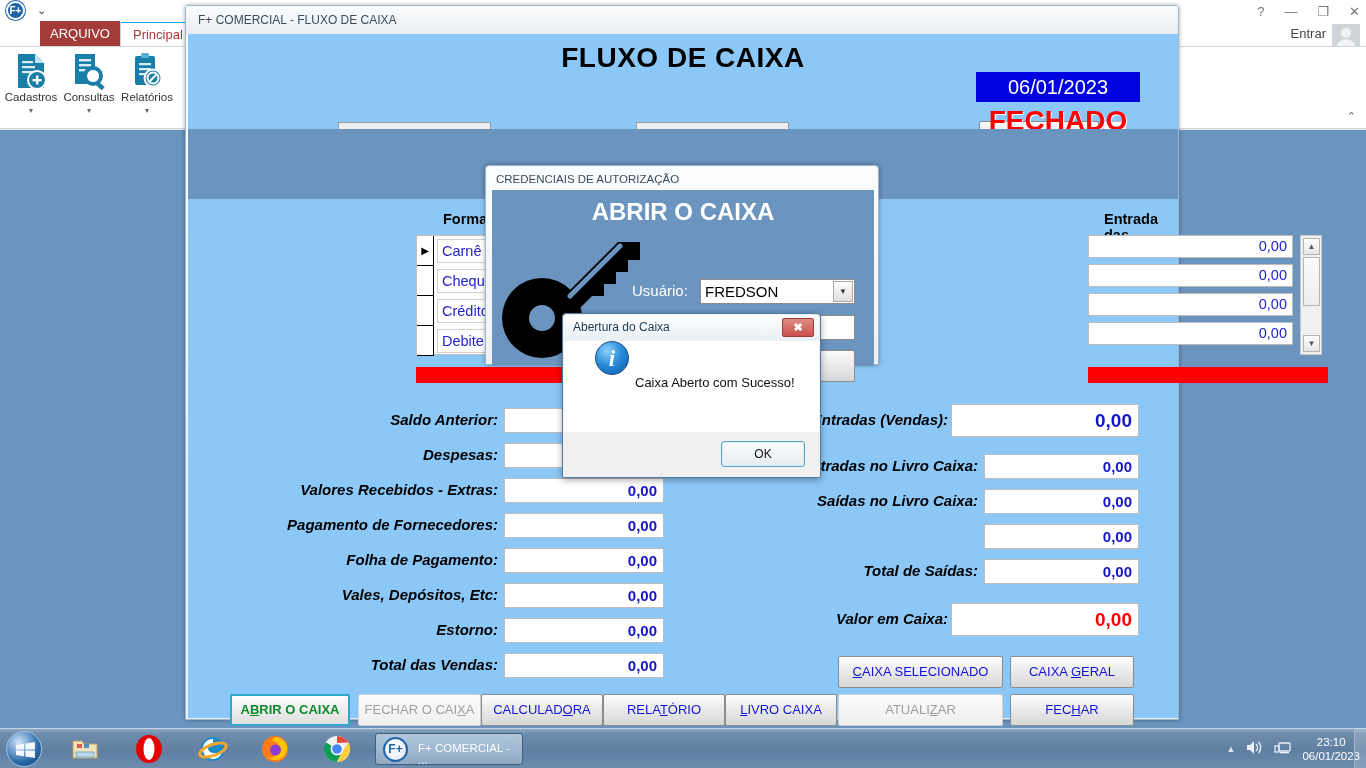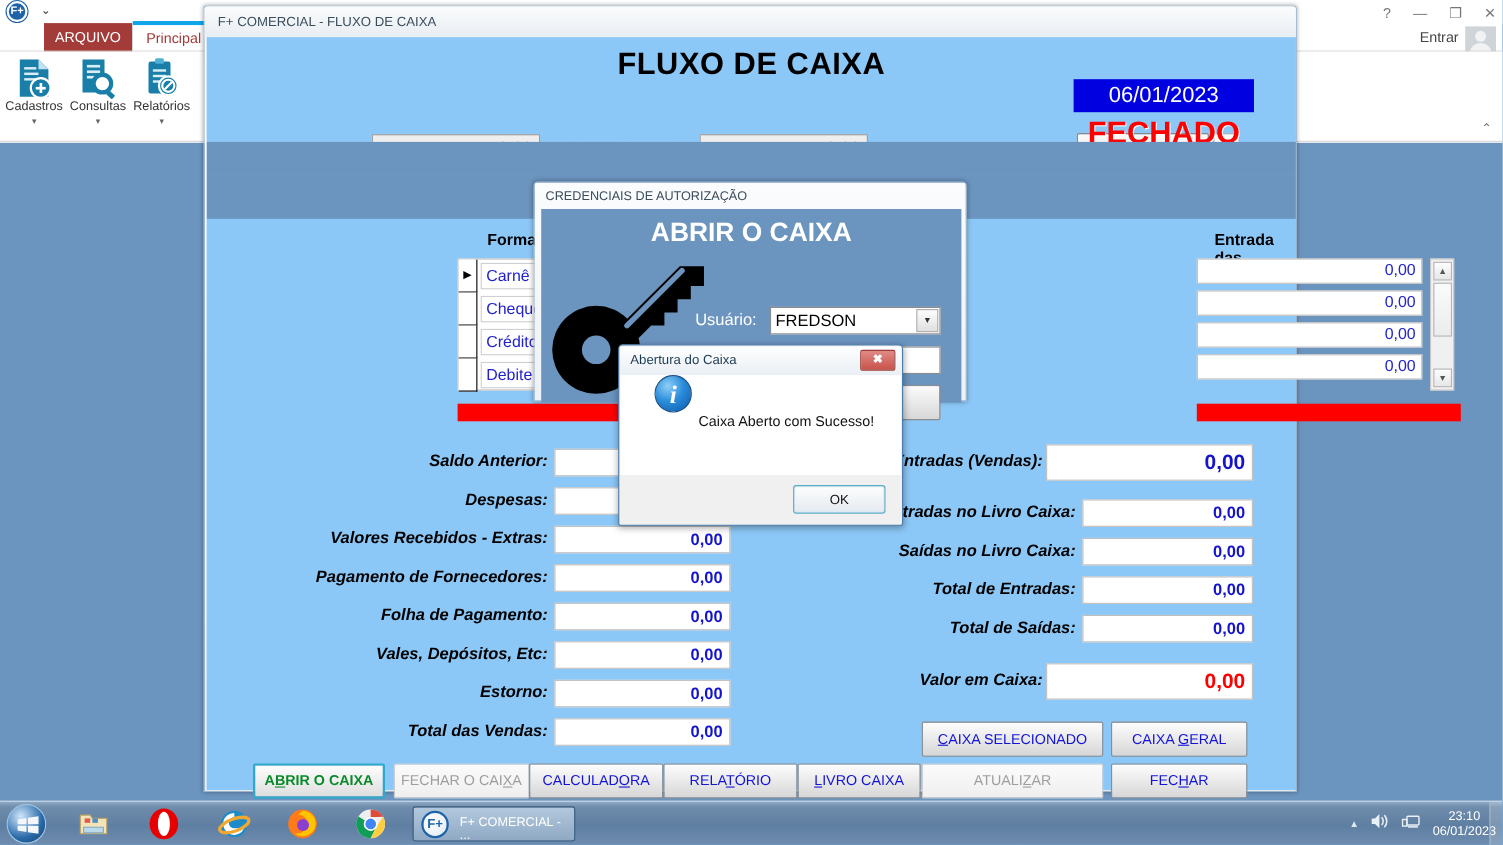--- a/index.html
+++ b/index.html
@@ -23,21 +23,21 @@
   #bg-wincontrols { position:absolute; right:6px; top:0px; height:22px; display:flex; align-items:center; gap:20px; color:#777; font-size:13px; }
   #bg-wincontrols span { cursor:default; }
   #bg-signin { position:absolute; right:40px; top:26px; font-size:13px; color:#444; }
   #bg-avatar { position:absolute; right:6px; top:24px; width:28px; height:26px; background:#cfd4d8; }
   #bg-avatar .head { position:absolute; left:9px; top:4px; width:10px; height:10px; border-radius:50%; background:#f0f2f4;}
   #bg-avatar .body { position:absolute; left:4px; top:15px; width:20px; height:12px; border-radius:10px 10px 0 0; background:#f0f2f4;}
   
   #bg-tabs { position:absolute; left:0; top:23px; height:24px; display:flex; align-items:flex-end;margin-left:40px; }
   .rb-tab { font-size:13px; padding:4px 12px 5px 12px; color:#444; line-height:15px; white-space:nowrap;}
   .rb-tab.file { background:#a33b38; color:#ffffff; padding:5px 10px 6px 10px; }
-  .rb-tab.active { color:#a33b38; background:#ffffff; border-left:1px solid #d4d4d4; border-right:1px solid #d4d4d4; border-top:4px solid #0ea5e9; border-radius:2px 2px 0 0; }
+  .rb-tab.active { color:#a33b38; background:#ffffff; border-left:1px solid #d4d4d4; border-right:1px solid #d4d4d4; border-top:1px solid #0ea5e9; border-radius:2px 2px 0 0; }
   #bg-tabline { position:absolute; left:0; top:46px; width:1366px; height:1px; background:#d4d4d4; }
   #bg-ribbon { position:absolute; left:0; top:47px; width:1366px; height:82px; background:#ffffff; border-bottom:1px solid #d4d4d4; }
   .rb-group { position:absolute; top:4px; width:58px; text-align:center; }
   .rb-ico { height:40px; display:flex; align-items:center; justify-content:center; }
   .rb-lbl { font-size:11.5px; color:#333; line-height:13px; }
   .rb-caret { font-size:8px; color:#666; margin-top:2px; }
   #collapse-ribbon { position:absolute; right:10px; top:110px; font-size:11px; color:#666; }
   #bg-body { position:absolute; left:0; top:130px; width:1366px; height:598px; background:#6b94bf; }
   #bg-bodytop { position:absolute; left:0; top:129px; width:1366px; height:2px; background:#e7ebef; }
 
@@ -353,21 +353,20 @@
       <div class="v-box" style="left:316px; top:419px; width:160px;">0,00</div>
       <div class="v-label" style="left:10px; top:457px; width:300px;">Total das Vendas:</div>
       <div class="v-box" style="left:316px; top:454px; width:160px;">0,00</div>
 
       <div class="v-label" style="left:500px; top:212px; width:260px;">Entradas (Vendas):</div>
       <div class="v-box big" style="left:763px; top:205px; width:188px;">0,00</div>
       <div class="v-label" style="left:500px; top:258px; width:290px;">Entradas no Livro Caixa:</div>
       <div class="v-box" style="left:796px; top:255px; width:155px;">0,00</div>
       <div class="v-label" style="left:500px; top:293px; width:290px;">Saídas no Livro Caixa:</div>
       <div class="v-box" style="left:796px; top:290px; width:155px;">0,00</div>
-      <div class="v-label" style="left:500px; top:328px; width:290px;">Total de Entradas:</div>
       <div class="v-box" style="left:796px; top:325px; width:155px;">0,00</div>
       <div class="v-label" style="left:500px; top:363px; width:290px;">Total de Saídas:</div>
       <div class="v-box" style="left:796px; top:360px; width:155px;">0,00</div>
       <div class="v-label" style="left:500px; top:411px; width:260px;">Valor em Caixa:</div>
       <div class="v-box big red" style="left:763px; top:404px; width:188px;">0,00</div>
 
       <div class="btm-btn" style="left:650px; top:457px; width:165px;"><u>C</u>AIXA SELECIONADO</div>
       <div class="btm-btn" style="left:822px; top:457px; width:124px;">CAIXA <u>G</u>ERAL</div>
 
       <div class="btm-btn focus" style="left:42px;  top:495px; width:120px;">A<u>B</u>RIR O CAIXA</div>

